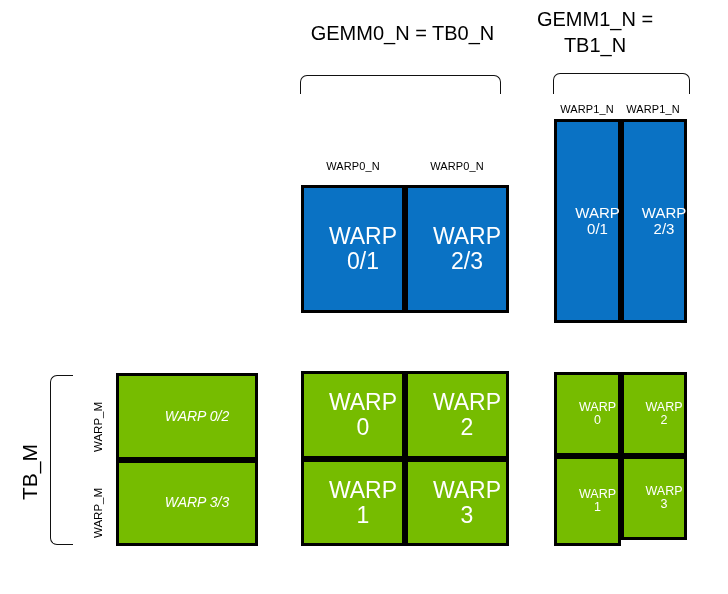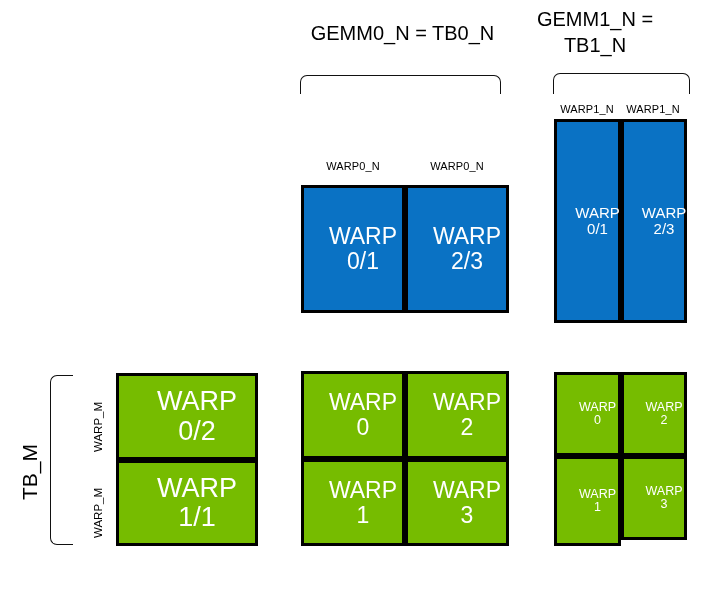--- a/index.html
+++ b/index.html
@@ -73,21 +73,21 @@
     text-align: center;
     color: #ffffff;
     white-space: pre-line;
     line-height: 1.08;
     padding-left: 20px;
   }
   .blue { background: #0a72c4; }
   .green { background: #76bc00; }
 
   .f-lg { font-size: 23px; }
-  .f-md { font-size: 27px; }
+  .f-md { font-size: 14px; font-style: italic; }
   .f-sm { font-size: 15px; }
   .f-xs { font-size: 12.5px; }
 </style>
 </head>
 <body>
 
 <div id="canvas">
 
   <div class="abs title" style="left:290px; top:20px; width:225px;">GEMM0_N = TB0_N</div>
 
@@ -120,21 +120,21 @@
 
   <div class="abs side-label" style="left:18px; top:500px;">TB_M</div>
 
   <div class="abs vbracket" style="left:50px; top:375px; width:22px; height:168px;"></div>
 
   <div class="abs tick-v" style="left:92px; top:452px;">WARP_M</div>
   <div class="abs tick-v" style="left:92px; top:538px;">WARP_M</div>
 
   <div class="abs" style="left:116px; top:373px; width:142px; height:173px;">
     <div class="cell green f-md abs" style="left:0px; top:0px; width:142px; height:87px;">WARP 0/2</div>
-    <div class="cell green f-md abs" style="left:0px; top:87px; width:142px; height:86px;">WARP 1/1</div>
+    <div class="cell green f-md abs" style="left:0px; top:87px; width:142px; height:86px;">WARP 3/3</div>
   </div>
 
   <div class="abs" style="left:301px; top:371px; width:208px; height:175px;">
     <div class="cell green f-lg abs" style="left:0px; top:0px; width:104px; height:88px;">WARP
 0</div>
     <div class="cell green f-lg abs" style="left:104px; top:0px; width:104px; height:88px;">WARP
 2</div>
     <div class="cell green f-lg abs" style="left:0px; top:88px; width:104px; height:87px;">WARP
 1</div>
     <div class="cell green f-lg abs" style="left:104px; top:88px; width:104px; height:87px;">WARP

